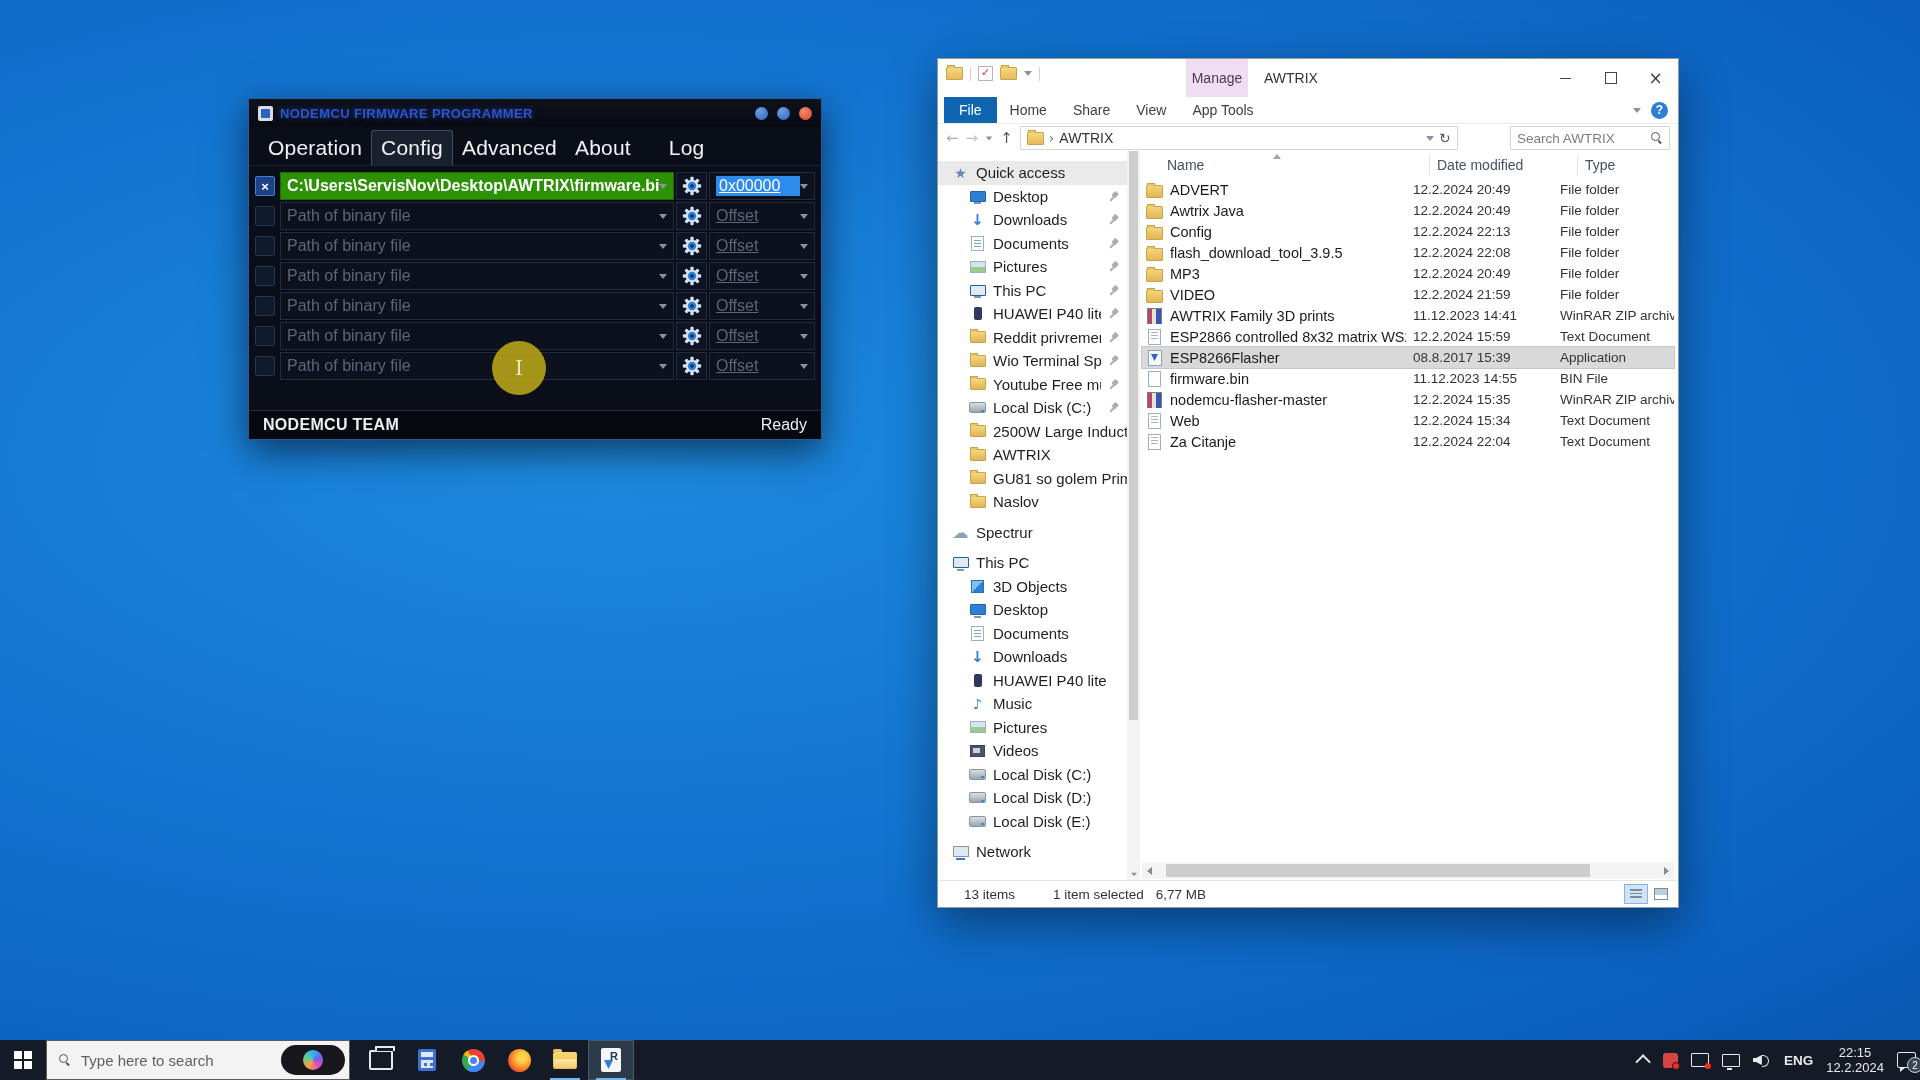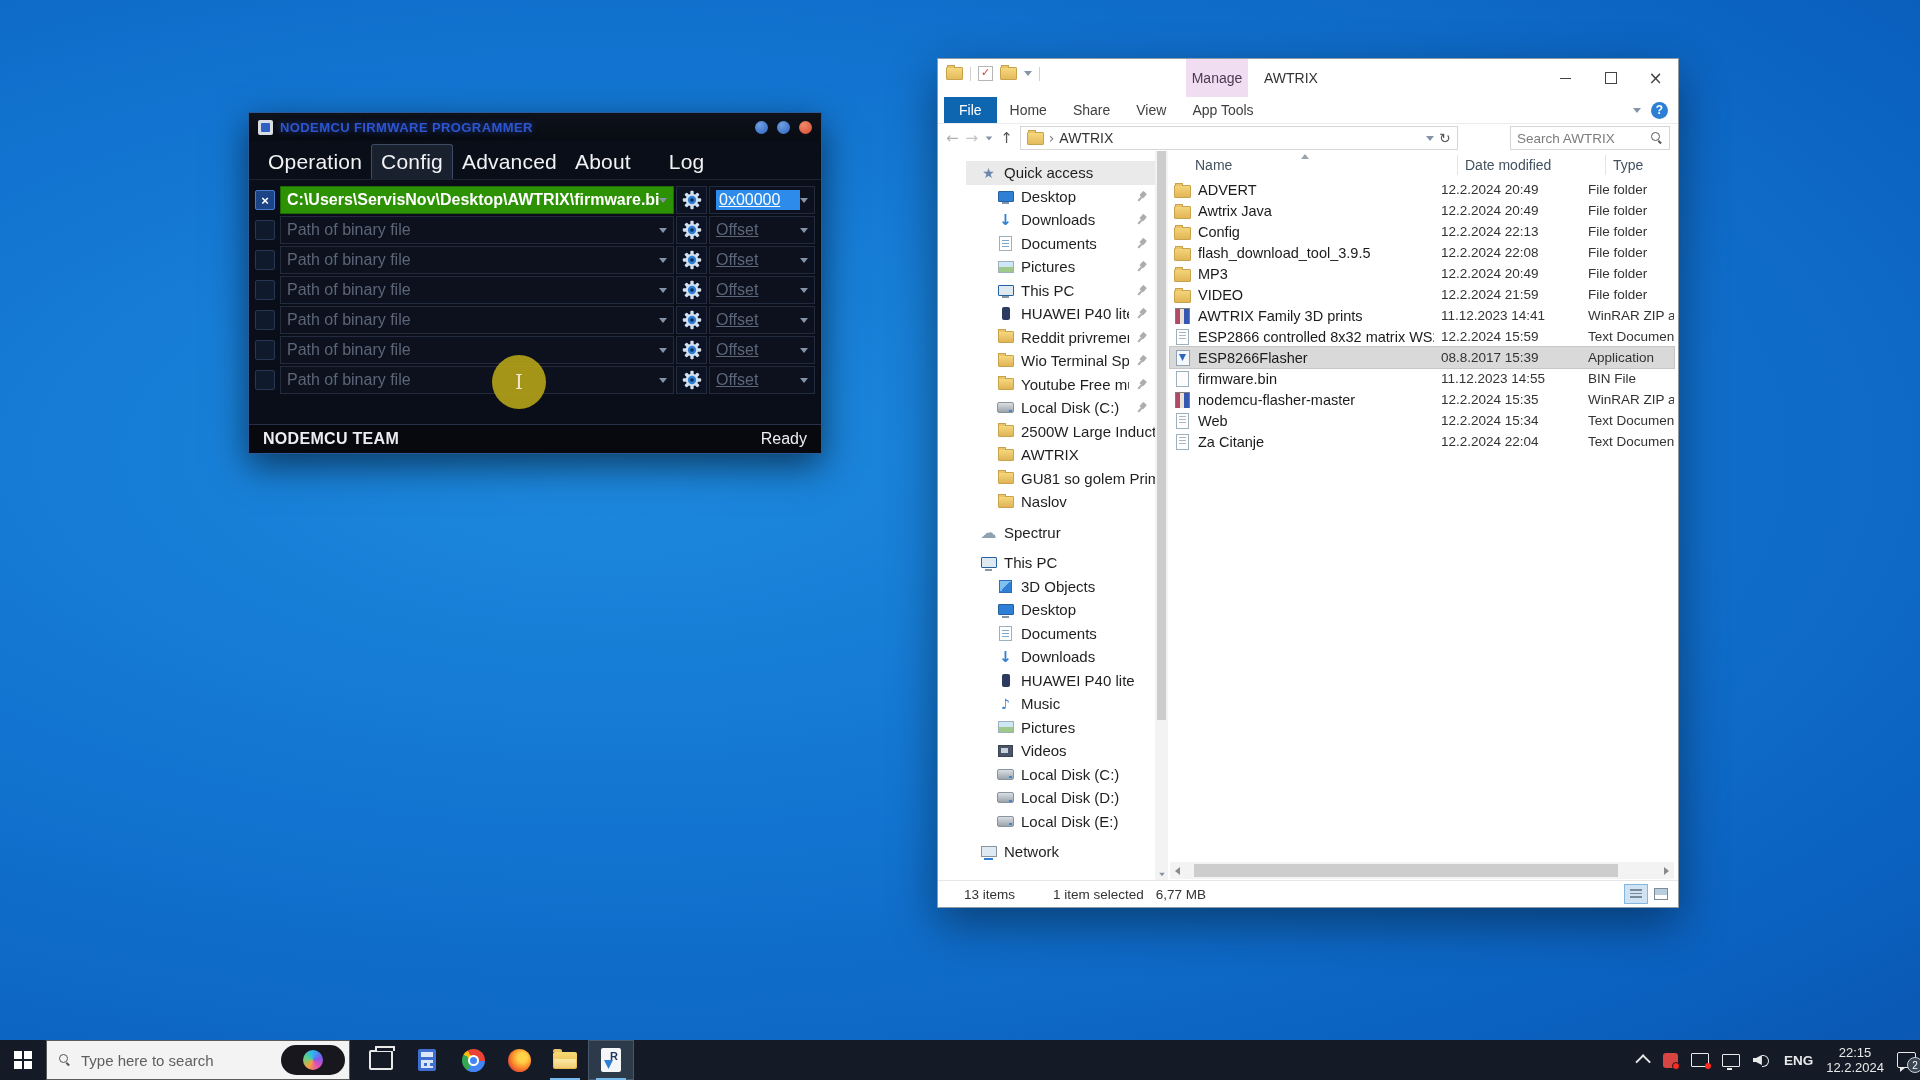--- a/index.html
+++ b/index.html
@@ -11,21 +11,21 @@
   
   .tri-d{width:0;height:0;border-left:4px solid transparent;border-right:4px solid transparent;border-top:5px solid #8593a8;}
   .tri-u{width:0;height:0;border-left:4px solid transparent;border-right:4px solid transparent;border-bottom:5px solid #98a4ae;}
   .tri-l{width:0;height:0;border-top:4px solid transparent;border-bottom:4px solid transparent;border-right:5px solid #8a8a8a;}
   .tri-r{width:0;height:0;border-top:4px solid transparent;border-bottom:4px solid transparent;border-left:5px solid #8a8a8a;}
   .magnifier{position:relative;width:12px;height:12px;flex:none;}
   .magnifier::before{content:"";position:absolute;left:0;top:0;width:7px;height:7px;border:1.6px solid #555;border-radius:50%;}
   .magnifier::after{content:"";position:absolute;left:8px;top:8px;width:4px;height:1.8px;background:#555;transform:rotate(45deg);transform-origin:0 0;}
 
   
-  #nm{position:absolute;left:248px;top:112px;width:572px;height:340px;background:#0a0e18;
+  #nm{position:absolute;left:248px;top:98px;width:572px;height:340px;background:#0a0e18;
       border:1px solid #2a5a9a;box-shadow:0 12px 34px rgba(0,0,0,.55), inset 0 0 0 1px #060a12;}
   .nm-titlebar{height:28px;display:flex;align-items:center;gap:7px;padding:0 9px;background:linear-gradient(#0e121b,#080b12);}
   .nm-appicon{width:15px;height:15px;background:#d8dde4;border-radius:2px;position:relative;flex:none;}
   .nm-appicon::after{content:"";position:absolute;left:3px;top:3px;width:9px;height:9px;background:#2d62c2;border-radius:1px;}
   .nm-title{color:#2d55cf;font-size:13px;font-weight:bold;letter-spacing:.4px;text-shadow:0 0 6px rgba(45,85,207,.6);}
   .nm-btns{margin-left:auto;display:flex;gap:9px;}
   .nm-btn{width:13px;height:13px;border-radius:50%;}
   .nm-btn.min,.nm-btn.max{background:radial-gradient(circle at 35% 30%,#6f9fe0,#2c64c0);}
   .nm-btn.close{background:radial-gradient(circle at 35% 30%,#f08a6a,#d84a30);}
   .nm-tabs{height:38px;display:flex;align-items:flex-end;padding:0 0 0 10px;border-bottom:1px solid #1b2334;}
@@ -79,21 +79,21 @@
           display:flex;align-items:center;justify-content:center;}
   .ex-address{height:28px;display:flex;align-items:center;gap:7px;padding:0 8px;}
   .nav-arrow{font-size:15px;line-height:1;}
   .addr-box{height:22px;flex:none;width:424px;border:1px solid #d6d6d6;display:flex;align-items:center;gap:5px;padding:0 6px;font-size:14px;color:#333;}
   .addr-box .crumb-sep{color:#777;}
   .refresh{color:#555;font-size:14px;}
   .search-box{height:22px;width:146px;margin-left:auto;border:1px solid #d6d6d6;display:flex;align-items:center;padding:0 6px;font-size:13.5px;color:#7c7c7c;}
   .search-box .magnifier{margin-left:auto;}
 
   .ex-main{position:absolute;left:0;right:0;top:92px;bottom:26px;display:flex;overflow:hidden;}
-  .ex-nav{width:189px;flex:none;padding-top:10px;overflow:hidden;padding-left:28px;}
+  .ex-nav{width:189px;flex:none;padding-top:10px;overflow:hidden;}
   .nav-row{height:23.5px;display:flex;align-items:center;gap:7px;padding-left:14px;font-size:15px;color:#1f1f1f;white-space:nowrap;}
   .nav-row.child{padding-left:31px;}
   .nav-row.hl{background:#eaeaea;}
   .nav-row .lbl{overflow:hidden;text-overflow:clip;}
   .nav-gap{height:7px;}
   .pin{width:11px;height:11px;position:relative;transform:rotate(42deg);opacity:.7;flex:none;margin-left:auto;margin-right:8px;}
   .pin::before{content:"";position:absolute;left:3px;top:0;width:5px;height:6px;background:#8b8b8b;border-radius:1px;}
   .pin::after{content:"";position:absolute;left:5px;top:6px;width:1.5px;height:5px;background:#8b8b8b;}
   .ex-navsb{width:13px;flex:none;background:#f3f3f3;position:relative;}
   .ex-navsb .thumb{position:absolute;left:2px;right:2px;top:0;height:78%;background:#cdcdcd;}

